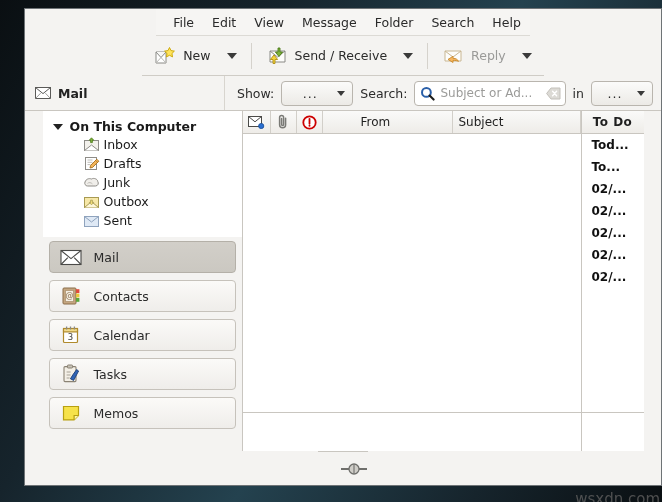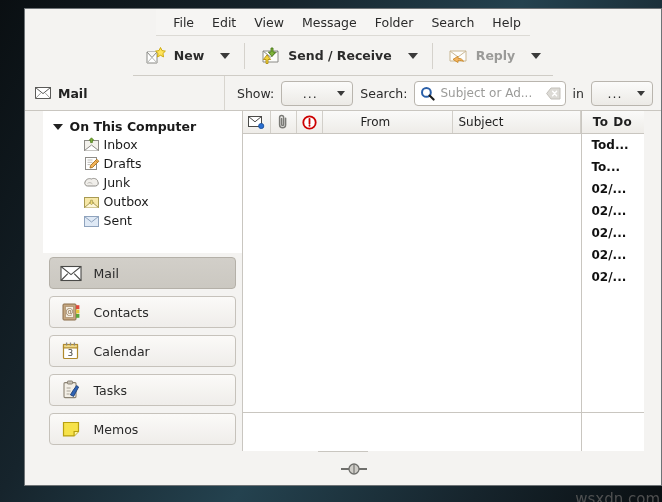--- a/index.html
+++ b/index.html
@@ -60,21 +60,20 @@
     border-bottom: 1px solid #cfccc6;
     display: flex;
     align-items: center;
     box-sizing: border-box;
     padding: 0 4px;
   }
   .tbgroup {
     display: flex;
     align-items: center;
     height: 100%;
-    font-weight: bold;
   }
   .tbbtn {
     display: flex;
     align-items: center;
     gap: 7px;
     padding: 4px 8px;
     border-radius: 3px;
     cursor: default;
     height: 30px;
     box-sizing: border-box;
@@ -260,21 +259,21 @@
     gap: 12px;
     height: 32px;
     margin-bottom: 7px;
     padding-left: 10px;
     border: 1px solid #c6c2bb;
     border-radius: 4px;
     background: linear-gradient(#fbfaf8, #efedea);
     box-sizing: border-box;
     cursor: default;
   }
-  .swbtn:last-child { margin-bottom: 0; }
+  .swbtn:last-child { margin-bottom: 16px; }
   .swbtn.active {
     background: linear-gradient(#d2cfc9, #cbc8c1);
     border-color: #b4b0a8;
   }
   .swbtn .txt { font-size: 12.5px; color: #2a2a2a; }
 
   
   .listpane {
     flex: 1;
     display: flex;

